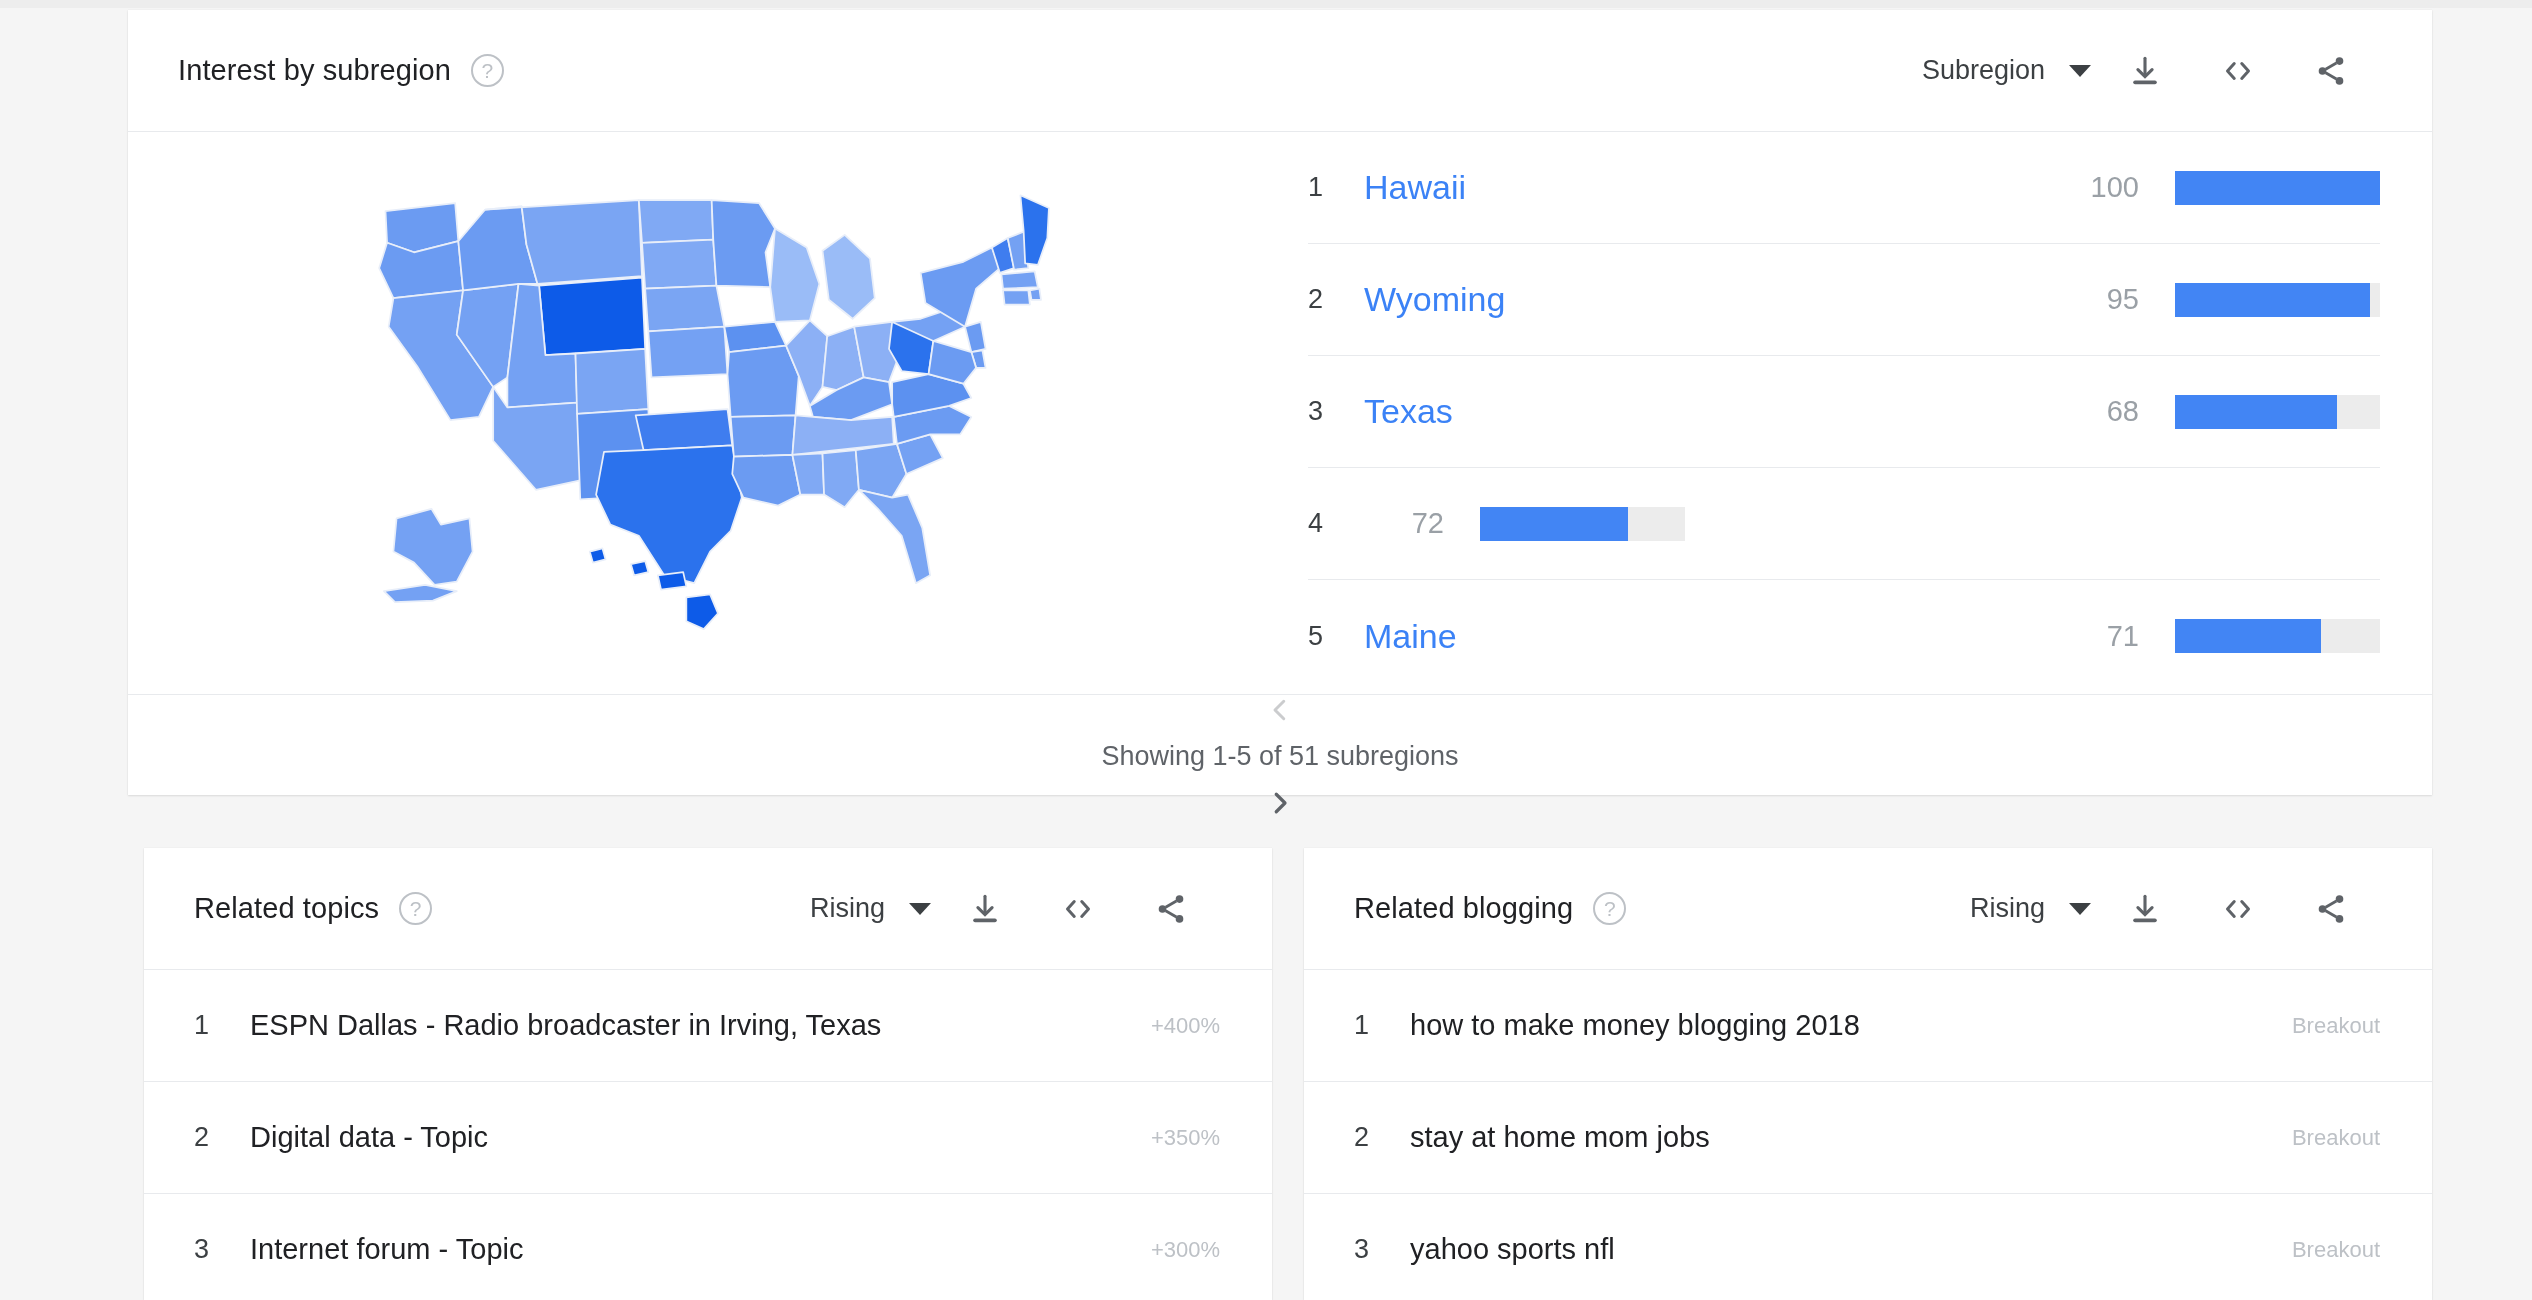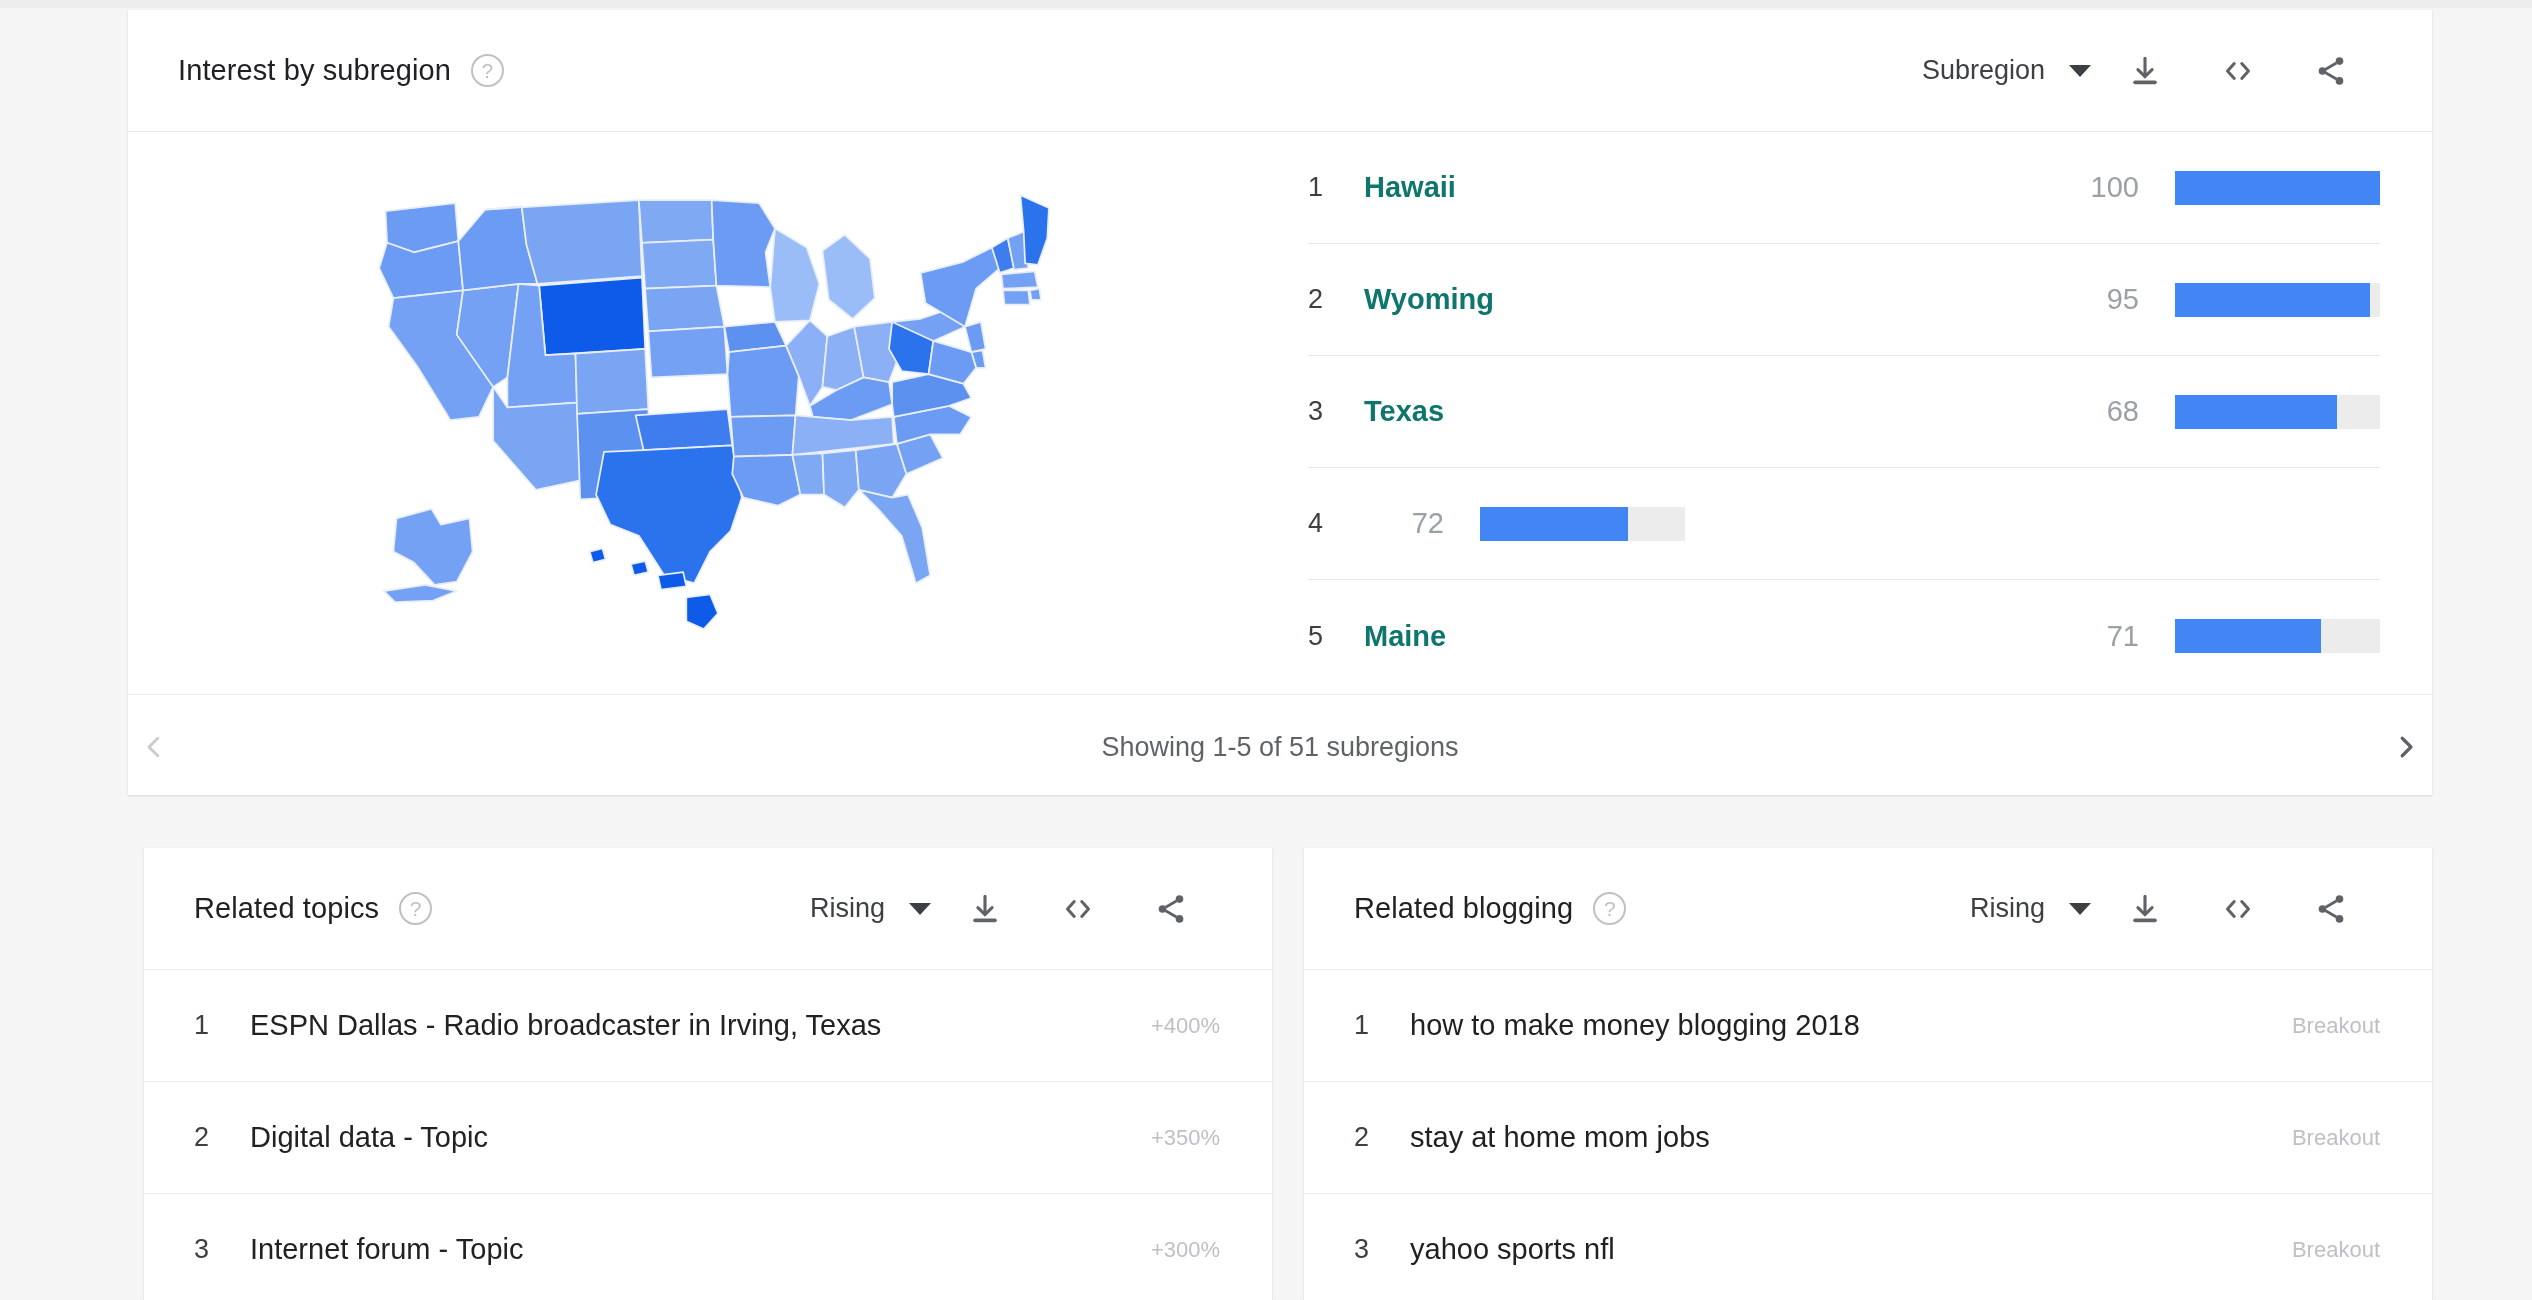--- a/index.html
+++ b/index.html
@@ -89,27 +89,26 @@
     border-bottom: 1px solid #e8eaed;
   }
   .rank-row:last-child { border-bottom: none; }
   .rank-num {
     width: 56px;
     font-size: 27px;
     color: #3c4043;
     flex: none;
   }
   .rank-label {
-    font-size: 29px;
-    color: #0f766e;
+    font-size: 34px;
+    color: #3b82f6;
     flex: 1 1 auto;
     white-space: nowrap;
     overflow: hidden;
     text-overflow: ellipsis;
-    font-weight: bold;
   }
   .rank-value {
     font-size: 29px;
     color: #9aa0a6;
     width: 80px;
     text-align: right;
     margin-right: 36px;
     flex: none;
   }
   .bar-track {
@@ -122,22 +121,23 @@
   .bar-fill {
     position: absolute;
     left: 0; top: 0; bottom: 0;
     background: #4285f4;
   }
 
   
   .pager {
     height: 105px;
     border-top: 1px solid #e8eaed;
-    display: flex; align-items: center; justify-content: space-between;
-    gap: 0;
+    display: flex; align-items: center; justify-content: flex-start;
+    gap: 16px;
+    flex-direction: column;
   }
   .pager-text {
     font-size: 27px;
     color: #5f6368;
     margin: 0 36px;
     white-space: nowrap;
   }
   .chev {
     width: 52px; height: 52px;
     display: flex; align-items: center; justify-content: center;

